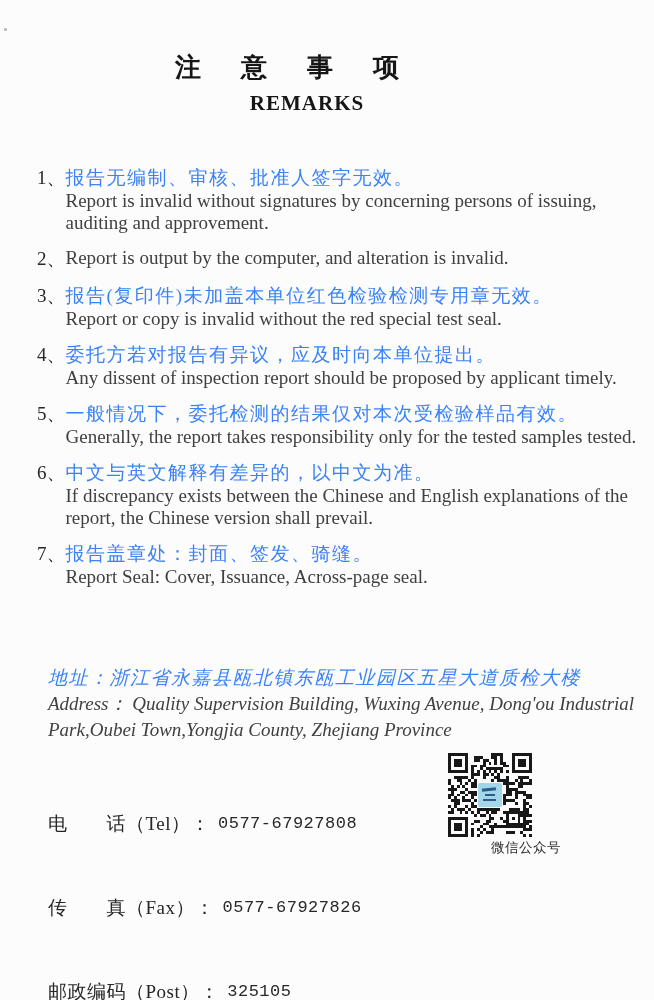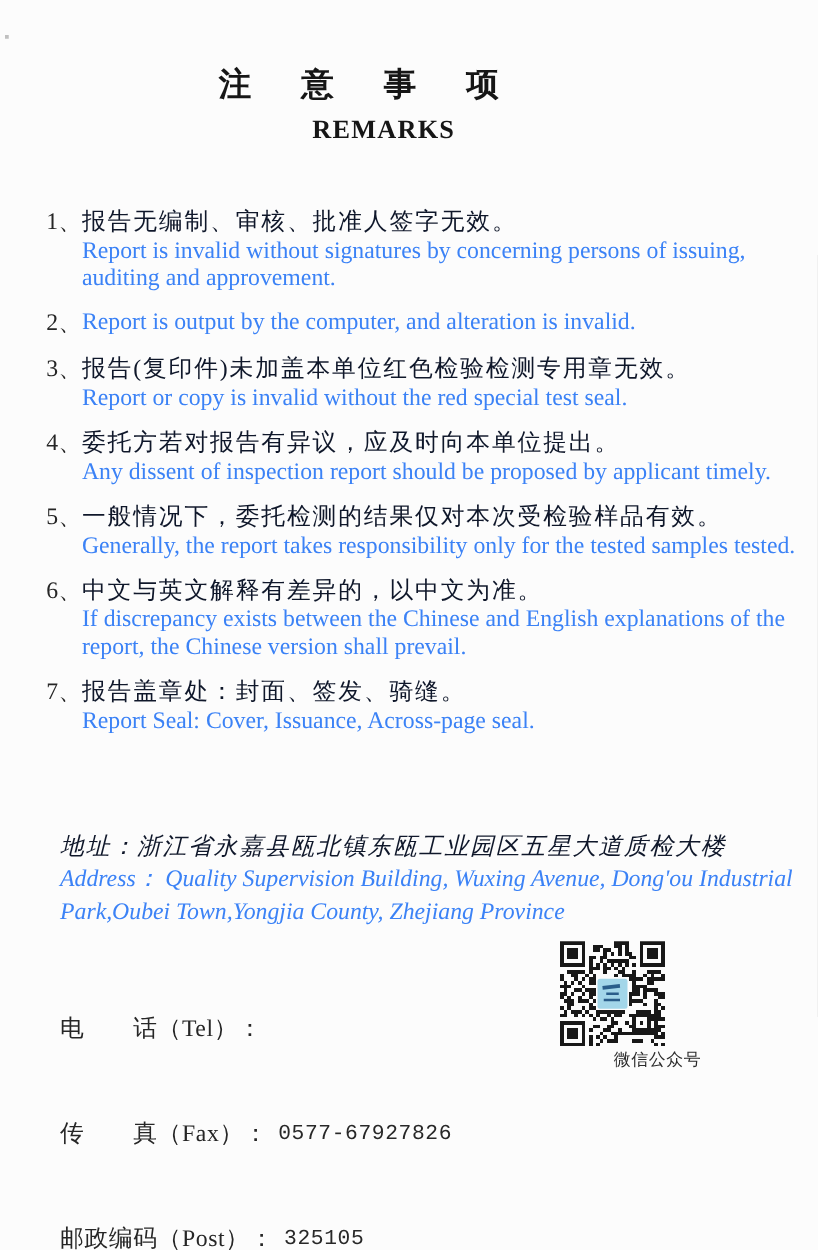--- a/index.html
+++ b/index.html
@@ -17,22 +17,22 @@
   }
   .title-en{
     position:absolute;top:91px;left:0;width:100%;margin:0;
     text-align:center;transform:translateX(-20px);
     font-size:21px;font-weight:bold;letter-spacing:1px;color:#161616;
   }
   .remarks-list{position:absolute;top:166px;left:37px;width:600px;margin:0;padding:0;list-style:none;}
   .item{display:flex;margin-bottom:13px;}
   .num{flex:0 0 26px;font-size:19px;line-height:24px;color:#262626;}
   .body{flex:1;min-width:0;}
-  .zh{font-size:19px;line-height:24px;letter-spacing:1.5px;white-space:nowrap;color:#0f172a;}
-  .en{font-size:19px;line-height:22px;white-space:nowrap;color:#3b82f6;}
+  .zh{font-size:19px;line-height:24px;letter-spacing:1.5px;white-space:nowrap;color:#3b82f6;}
+  .en{font-size:19px;line-height:22px;white-space:nowrap;color:#404040;}
   .address{position:absolute;top:664px;left:48px;width:580px;font-style:italic;}
   .address .zh{font-size:19px;line-height:27px;}
   .address .en{font-size:19px;line-height:26px;}
   .contact{position:absolute;top:752px;left:48px;}
   .contact .row{height:40px;display:flex;align-items:flex-end;margin-top:44px;}
   .contact .label{font-size:19px;line-height:24px;letter-spacing:0.5px;color:#262626;white-space:pre;}
   .contact .value{
     font-family:"Liberation Mono","DejaVu Sans Mono",monospace;
     font-size:17px;line-height:25px;margin-left:8px;letter-spacing:0.5px;color:#282828;
   }
@@ -113,20 +113,21 @@
 
   <div class="address">
     <div class="zh">地址：浙江省永嘉县瓯北镇东瓯工业园区五星大道质检大楼</div>
     <div class="en">Address： Quality Supervision Building, Wuxing Avenue, Dong'ou Industrial</div>
     <div class="en">Park,Oubei Town,Yongjia County, Zhejiang Province</div>
   </div>
 
   <div class="contact">
     <div class="row">
       <span class="label">电　　话（Tel）：</span>
+      <span class="value">0577-67927808</span>
     </div>
     <div class="row">
       <span class="label">传　　真（Fax）：</span>
       <span class="value">0577-67927826</span>
     </div>
     <div class="row">
       <span class="label">邮政编码（Post）：</span>
       <span class="value">325105</span>
     </div>
     <div class="row">

